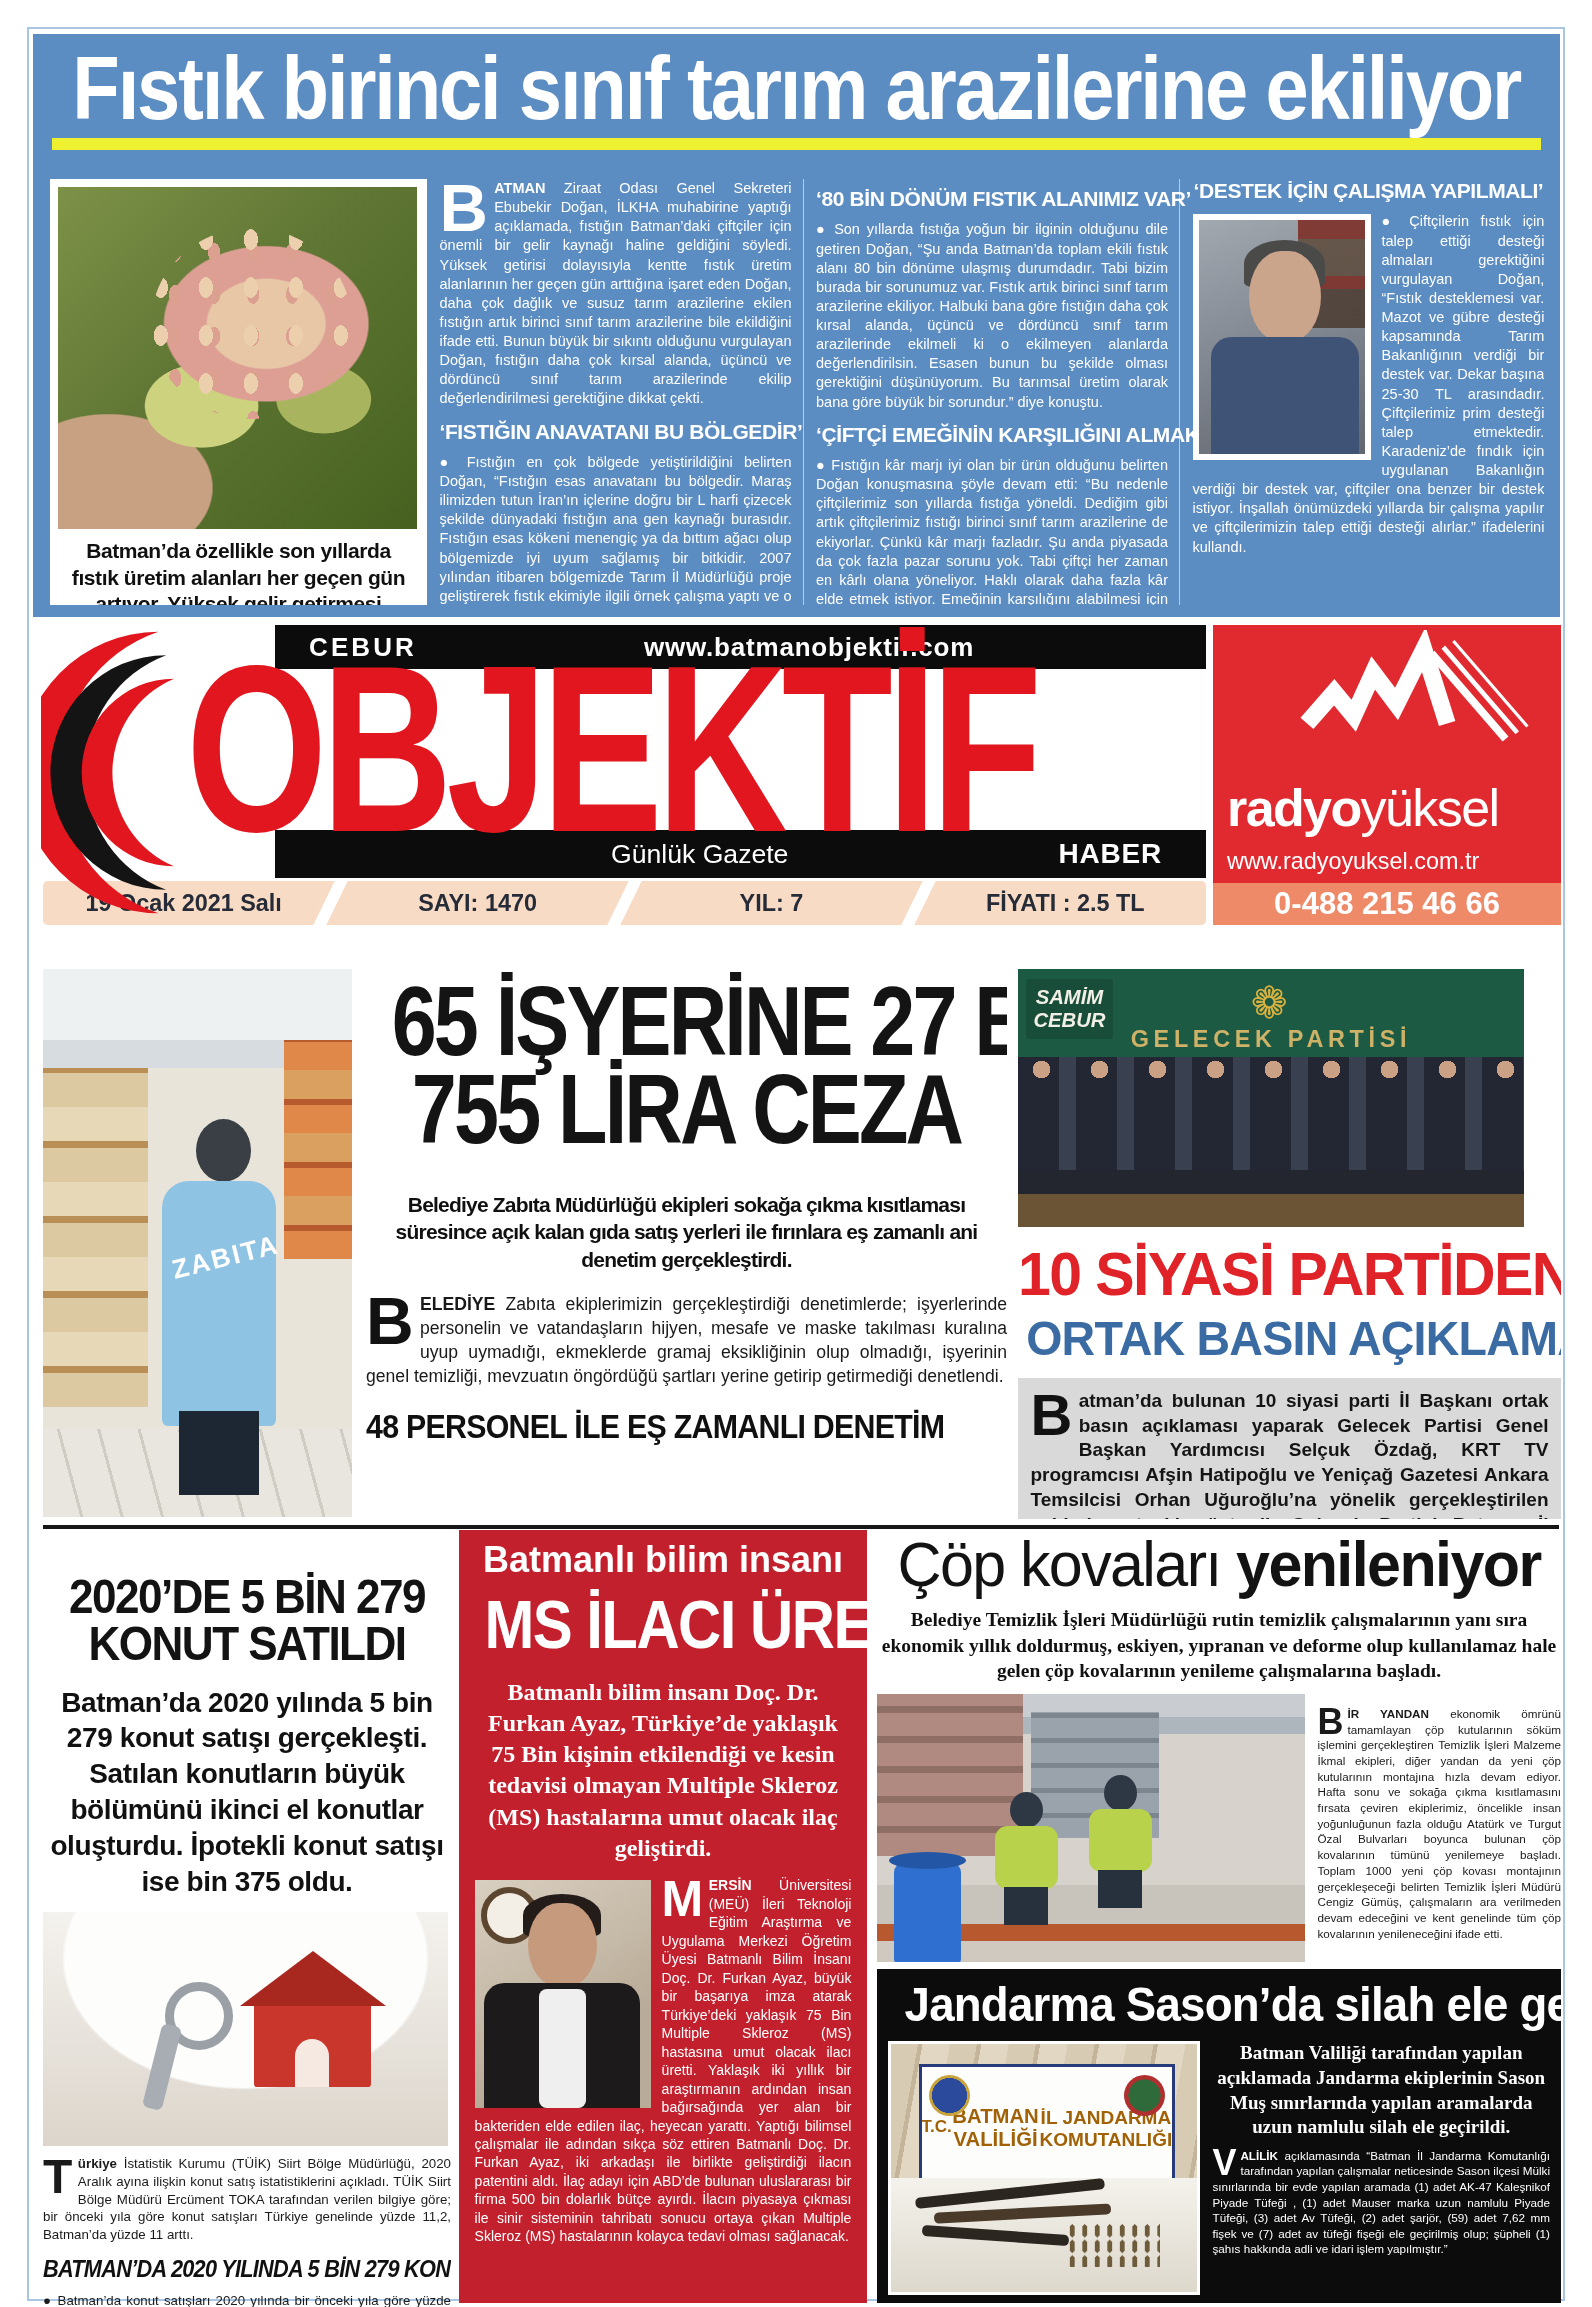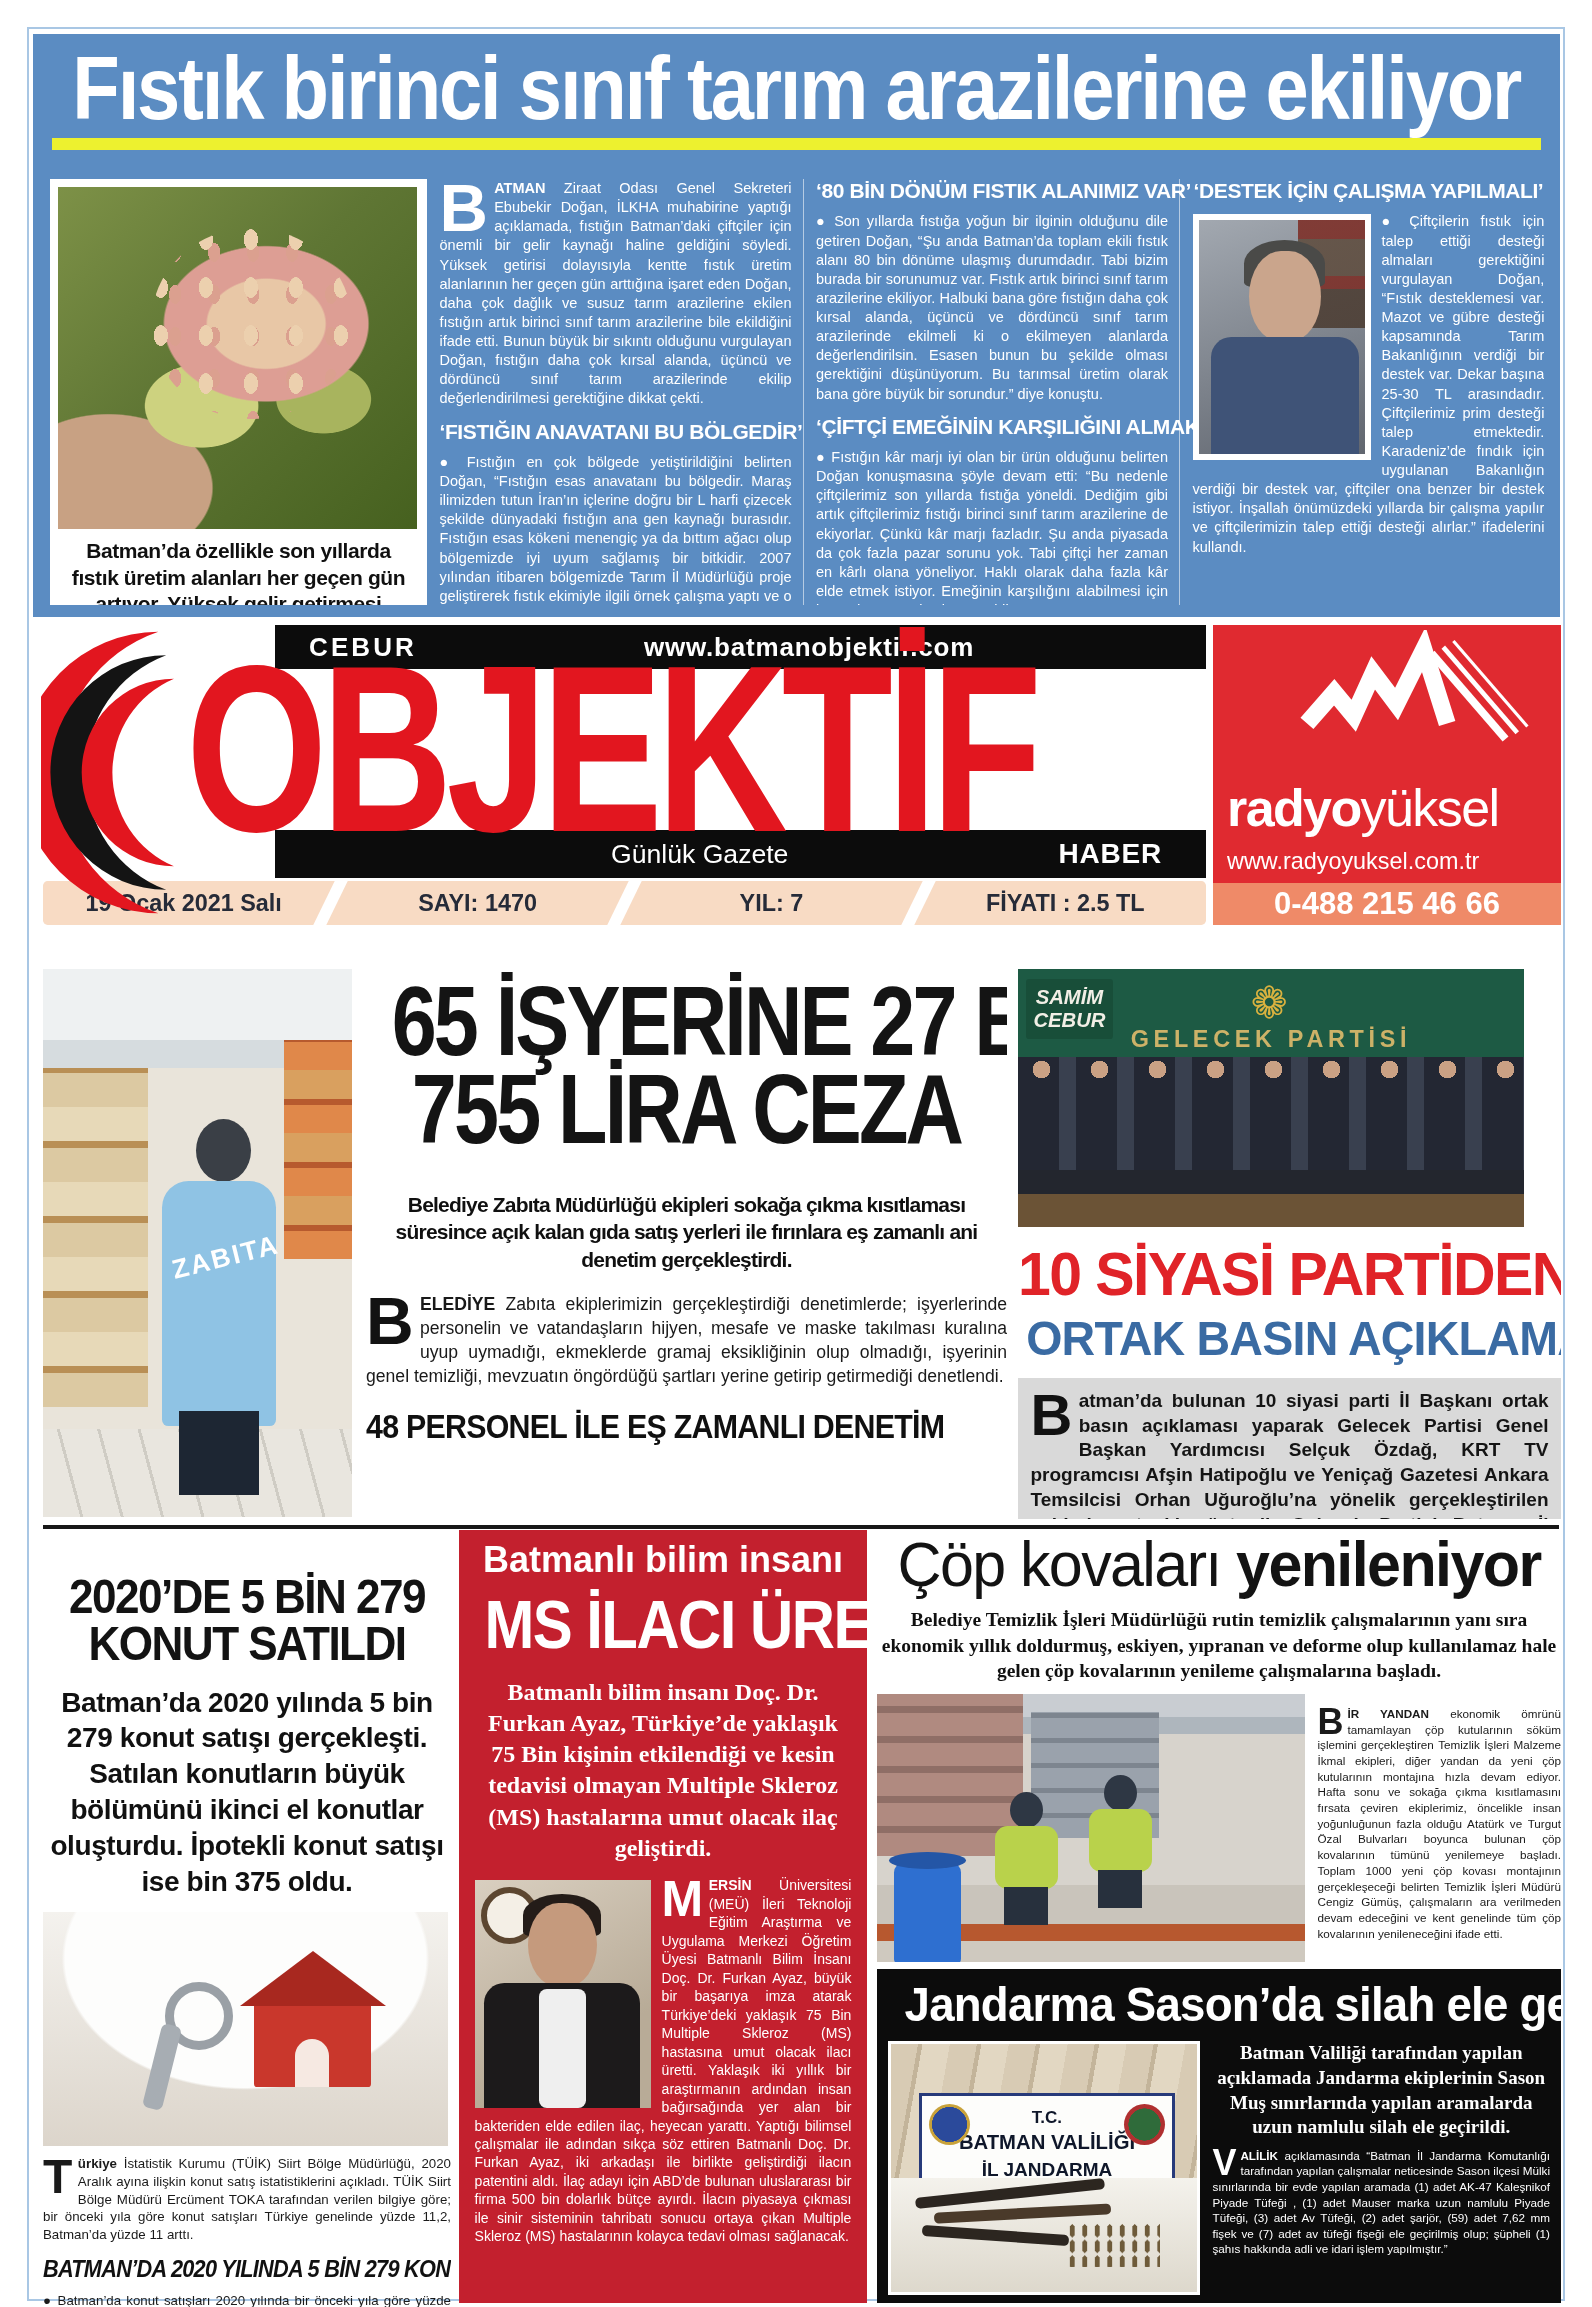--- a/index.html
+++ b/index.html
@@ -171,21 +171,21 @@
     repeating-linear-gradient(0deg,#9aa2ac 0 20.3px,#7d858f 20.3px 25px),#9aa2ac;}
   .pave{position:absolute;left:0;bottom:0;width:100%;height:34%;background:
     linear-gradient(180deg,#c9c4bb 0 40%,#b7582f 40% 58%,#cfc9bf 58% 100%);}
   .worker{position:absolute;width:75px;height:133px;}
   .worker .wh{position:absolute;left:22px;top:0;width:33px;height:36px;border-radius:50%;background:#2e3744;}
   .worker .wv{position:absolute;left:6.3px;top:34px;width:63px;height:63px;border-radius:12.5px;background:#b9d24b;}
   .worker .wl{position:absolute;left:15.6px;top:95px;width:44px;height:38px;background:#27303d;}
   .bin{position:absolute;left:4%;bottom:6%;width:67px;height:102px;background:#2e6fd0;border-radius:9.4px 9.4px 6.3px 6.3px;}
   .bin:before{content:"";position:absolute;left:-4.7px;top:-11px;width:77px;height:17px;border-radius:50%;background:#2456a6;}
   .sign{position:absolute;left:9%;top:8%;width:82%;height:48%;background:#fdfdfb;border:3.1px solid #273a7a;
-    display:flex;flex-direction:column;align-items:center;justify-content:center;color:#0f172a;text-align:center;margin-top:29px;}
+    display:flex;flex-direction:row;align-items:center;justify-content:center;color:#a16207;text-align:center;}
   .sign .s1{font-size:17px;font-weight:700;}
   .sign .s2{font-size:20.3px;font-weight:800;margin-top:3.1px;}
   .sign .s3{font-size:19px;font-weight:800;margin-top:4.7px;}
   .emb{position:absolute;top:7.8px;width:41px;height:41px;border-radius:50%;}
   .emb.l{left:7.8px;background:radial-gradient(circle at 50% 50%,#2b4a9b 0 60%,#c8a23a 61% 100%);}
   .emb.r{right:7.8px;background:radial-gradient(circle at 50% 50%,#2f6b3a 0 55%,#b03030 56% 100%);}
   .tbl{position:absolute;left:0;bottom:0;width:100%;height:46%;background:linear-gradient(180deg,#f4f2ec,#ddd8cc);}
   .gun{position:absolute;height:11px;background:#2c2620;border-radius:4.7px;}
   .ammo{position:absolute;right:12%;bottom:10%;width:94px;height:44px;background:
     radial-gradient(3.9px 9.4px at 6.3px 7.8px,#6e5b3a 70%,rgba(0,0,0,0) 71%) 0 0/12.5px 15.6px;}
@@ -205,21 +205,21 @@
           <div class="nuts"></div>
         </div>
         <figcaption class="photo-caption">Batman’da özellikle son yıllarda fıstık üretim alanları her geçen gün artıyor. Yüksek gelir getirmesi dolayısıyla üreticilerin büyük rağbet gösterdiği fıstık, Batman merkez ve ilçelerinde yoğun bir şekilde yetiştiriliyor.</figcaption>
       </figure>
       <div class="tcol">
         <p class="tbody"><span class="dc dc-w">B</span><span class="lead">ATMAN</span><span> Ziraat Odası Genel Sekreteri Ebubekir Doğan, İLKHA muhabirine yaptığı açıklamada, fıstığın Batman’daki çiftçiler için önemli bir gelir kaynağı haline geldiğini söyledi. Yüksek getirisi dolayısıyla kentte fıstık üretim alanlarının her geçen gün arttığına işaret eden Doğan, daha çok dağlık ve susuz tarım arazilerine ekilen fıstığın artık birinci sınıf tarım arazilerine bile ekildiğini ifade etti. Bunun büyük bir sıkıntı olduğunu vurgulayan Doğan, fıstığın daha çok kırsal alanda, üçüncü ve dördüncü sınıf tarım arazilerinde ekilip değerlendirilmesi gerektiğine dikkat çekti.</span></p>
         <h3 class="tsub">‘FISTIĞIN ANAVATANI BU BÖLGEDİR’</h3>
         <p class="tbody">● Fıstığın en çok bölgede yetiştirildiğini belirten Doğan, “Fıstığın esas anavatanı bu bölgedir. Maraş ilimizden tutun İran’ın içlerine doğru bir L harfi çizecek şekilde dünyadaki fıstığın ana gen kaynağı burasıdır. Fıstığın esas kökeni menengiç ya da bıttım ağacı olup bölgemizde iyi uyum sağlamış bir bitkidir. 2007 yılından itibaren bölgemizde Tarım İl Müdürlüğü proje geliştirerek fıstık ekimiyle ilgili örnek çalışma yaptı ve o günden beri devam ediyor.” dedi.</p>
       </div>
       <div class="tcol">
-        <h3 class="tsub" style="margin-top:0;">‘80 BİN DÖNÜM FISTIK ALANIMIZ VAR’</h3>
+        <h3 class="tsub" style="margin-top:8px;">‘80 BİN DÖNÜM FISTIK ALANIMIZ VAR’</h3>
         <p class="tbody">● Son yıllarda fıstığa yoğun bir ilginin olduğunu dile getiren Doğan, “Şu anda Batman’da toplam ekili fıstık alanı 80 bin dönüme ulaşmış durumdadır. Tabi bizim burada bir sorunumuz var. Fıstık artık birinci sınıf tarım arazilerine ekiliyor. Halbuki bana göre fıstığın daha çok kırsal alanda, üçüncü ve dördüncü sınıf tarım arazilerinde ekilmeli ki o ekilmeyen alanlarda değerlendirilsin. Esasen bunun bu şekilde olması gerektiğini düşünüyorum. Bu tarımsal üretim olarak bana göre büyük bir sorundur.” diye konuştu.</p>
         <h3 class="tsub">‘ÇİFTÇİ EMEĞİNİN KARŞILIĞINI ALMAK İSTİYOR’</h3>
         <p class="tbody">● Fıstığın kâr marjı iyi olan bir ürün olduğunu belirten Doğan konuşmasına şöyle devam etti: “Bu nedenle çiftçilerimiz son yıllarda fıstığa yöneldi. Dediğim gibi artık çiftçilerimiz fıstığı birinci sınıf tarım arazilerine de ekiyorlar. Çünkü kâr marjı fazladır. Şu anda piyasada da çok fazla pazar sorunu yok. Tabi çiftçi her zaman en kârlı olana yöneliyor. Haklı olarak daha fazla kâr elde etmek istiyor. Emeğinin karşılığını alabilmesi için bunu düşünmesi çok normaldir.”</p>
       </div>
       <div class="tcol last">
         <h3 class="tsub" style="margin-top:0;">‘DESTEK İÇİN ÇALIŞMA YAPILMALI’</h3>
         <div class="portrait">
           <div class="ph-dogan-bg"></div>
           <div class="shelfbox"></div>
           <div class="sil-hair" style="left:45px;top:20.3px;width:81px;height:47px;background:#4a4a48;"></div>

